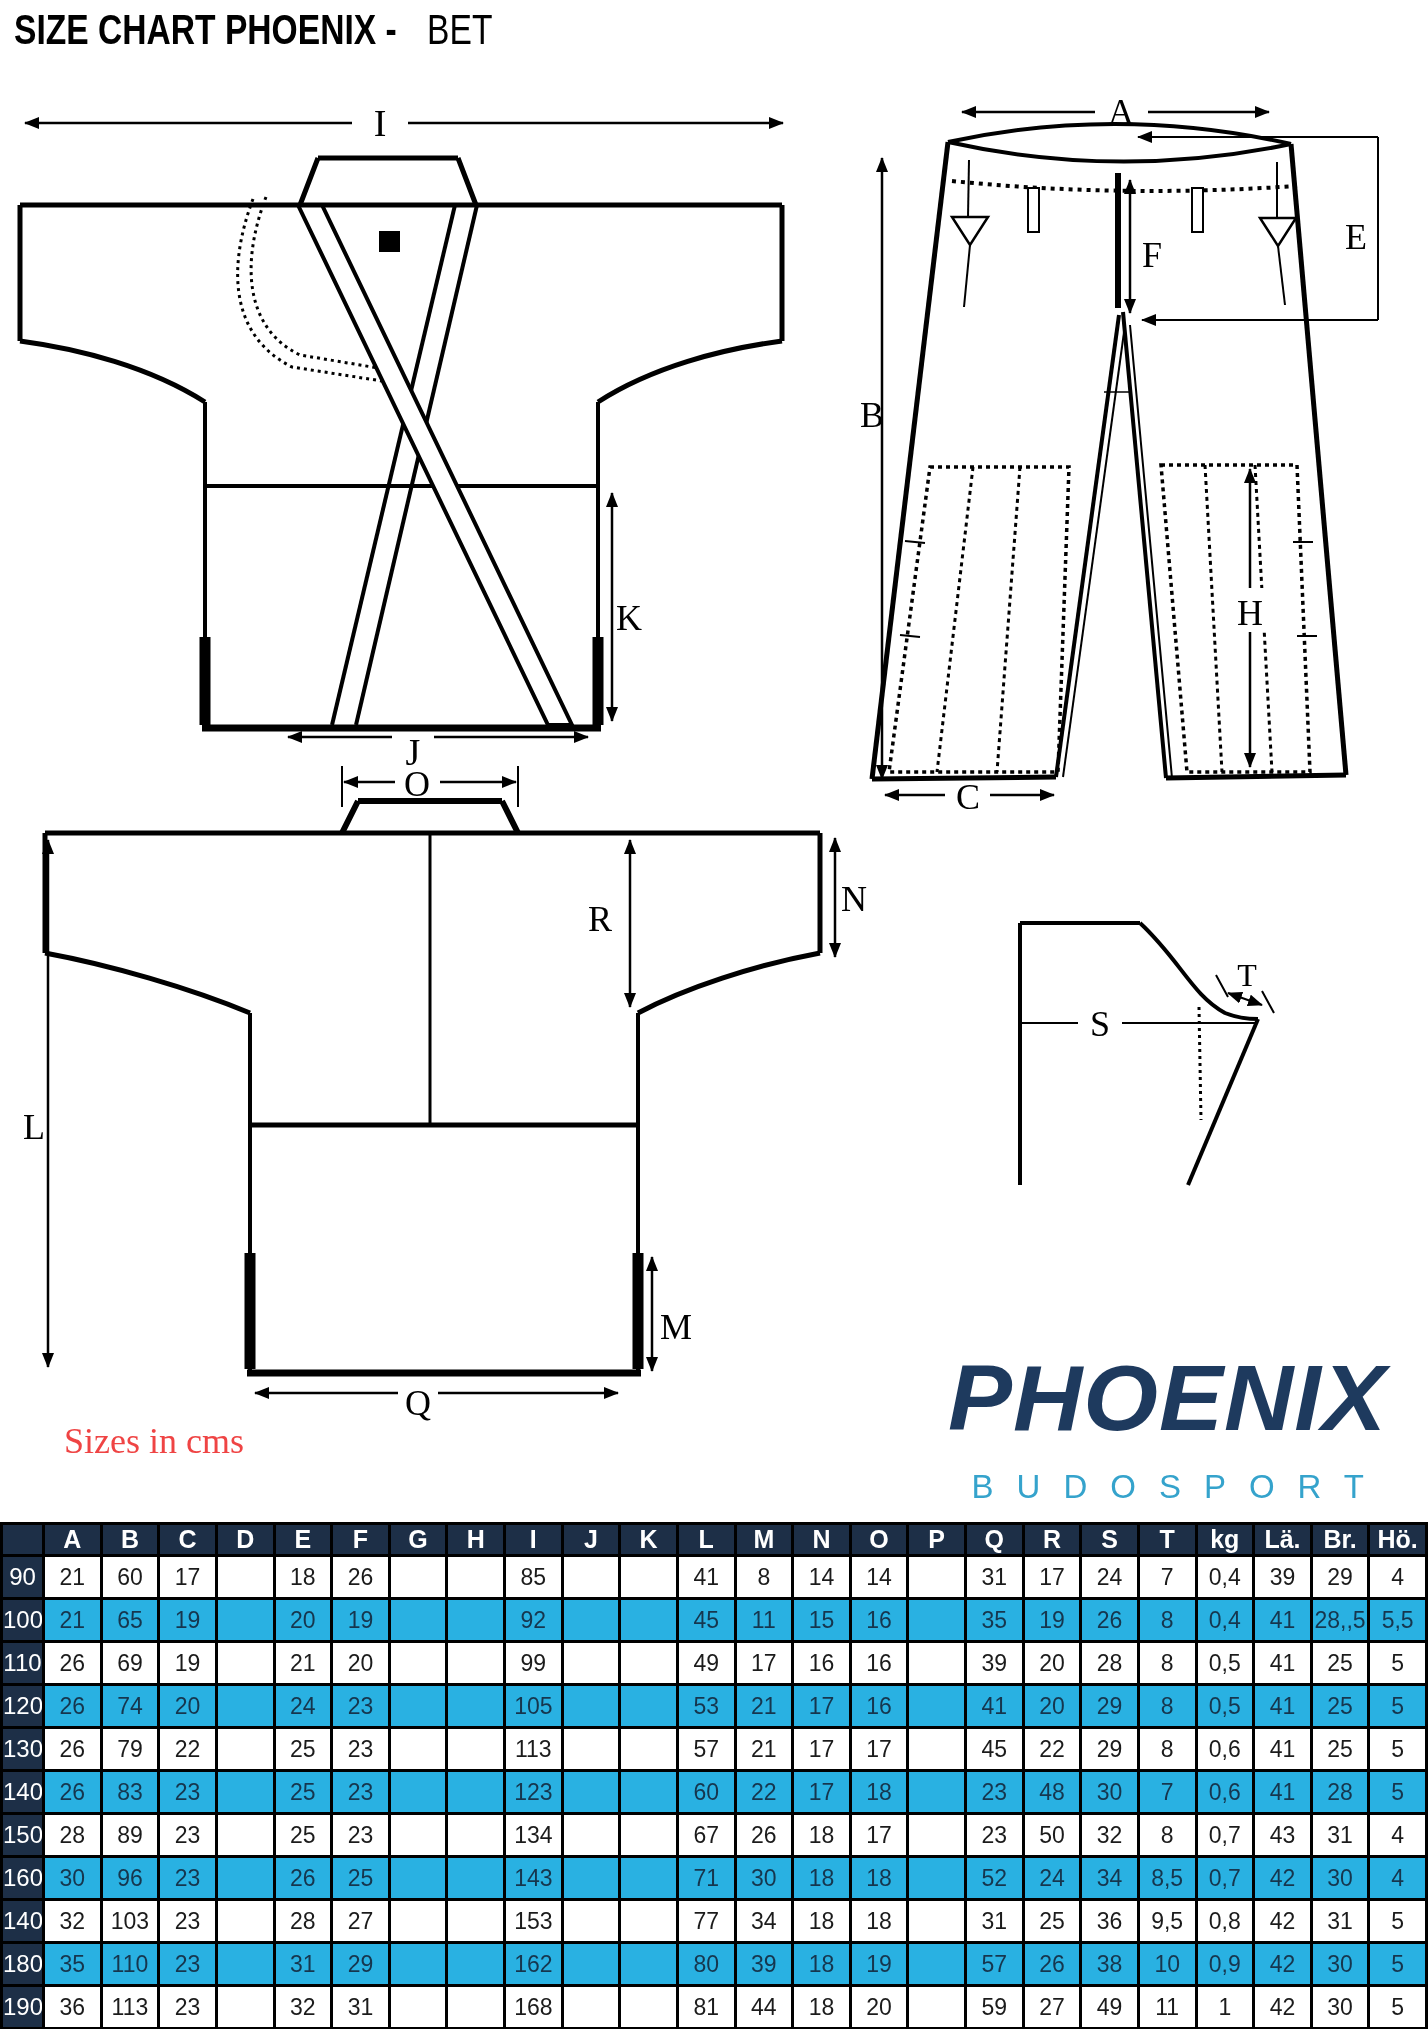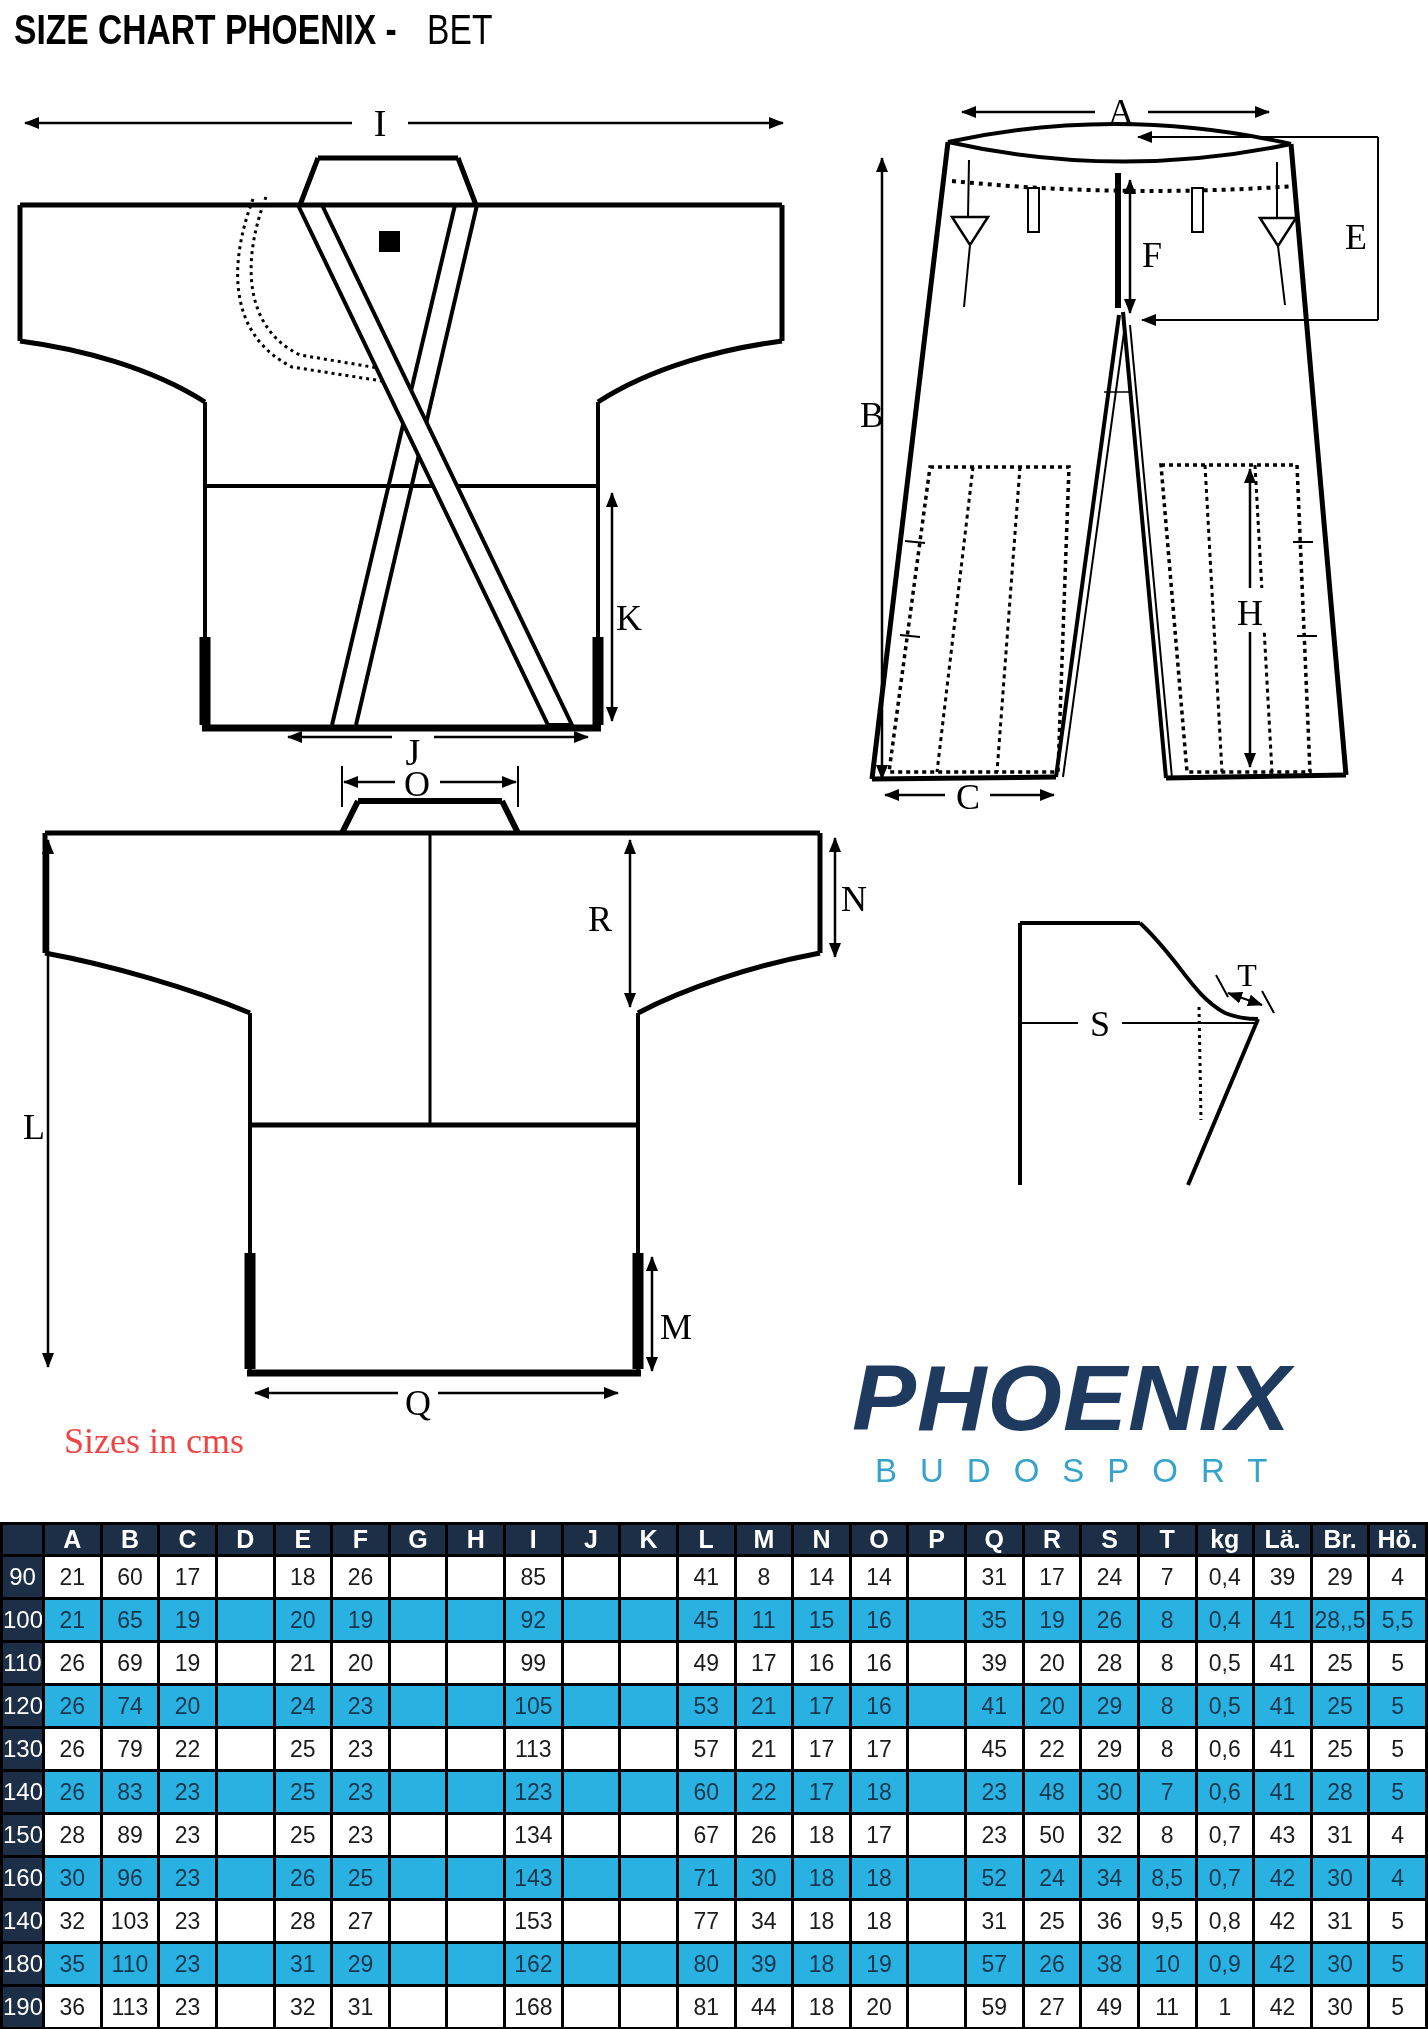--- a/index.html
+++ b/index.html
@@ -7,24 +7,24 @@
         font-family:"Liberation Sans",sans-serif;color:#000;padding-left:48px;}
   
   .title{position:absolute;left:14px;top:6px;white-space:nowrap;
          transform:scaleX(.80);transform-origin:left top;}
   .title .main{font-size:42px;font-weight:bold;letter-spacing:0px;}
   .title .model{font-size:42px;font-weight:normal;margin-left:38px;}
   
   .diagram{position:absolute;left:0;top:85px;width:1428px;height:1400px;}
   .diagram text{font-family:"Liberation Serif",serif;fill:#000;}
   
-  .logo{position:absolute;left:852px;top:1350px;width:535px;text-align:left;}
+  .logo{position:absolute;left:852px;top:1350px;width:535px;text-align:right;}
   .logo .brand{font-size:96px;font-weight:bold;font-style:italic;letter-spacing:1px;
                line-height:1;display:inline-block;transform:scaleY(.96);}
-  .logo .sub{margin-top:6px;font-size:33px;letter-spacing:23px;padding-left:23px;font-weight:400;}
+  .logo .sub{margin-top:22px;font-size:33px;letter-spacing:23px;padding-left:23px;font-weight:400;}
   
   .footnote{position:absolute;left:64px;top:1420px;font-size:36px;color:#ef4444;font-family:Liberation Serif, serif;}
   
   .size-table{position:absolute;left:0;top:1522px;width:1428px;border-collapse:collapse;
               table-layout:fixed;}
   .size-table th,.size-table td{border:3px solid #000;text-align:center;vertical-align:middle;
               padding:0;overflow:hidden;}
   .size-table thead th{background:var(--navy);color:#fff;font-size:25px;font-weight:bold;height:28px;}
   .size-table td{font-size:23px;color:#1b1b1b;height:40px;background:#fff;}
   .size-table th.rowhead{background:var(--navy);color:#fff;font-size:24px;font-weight:normal;}

